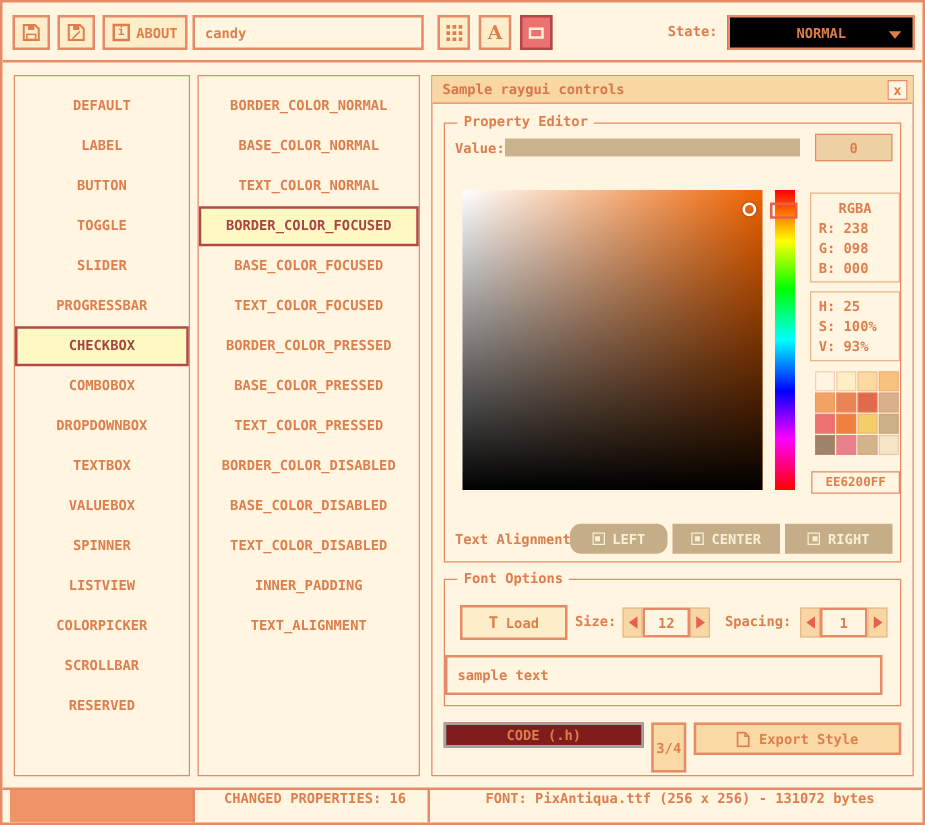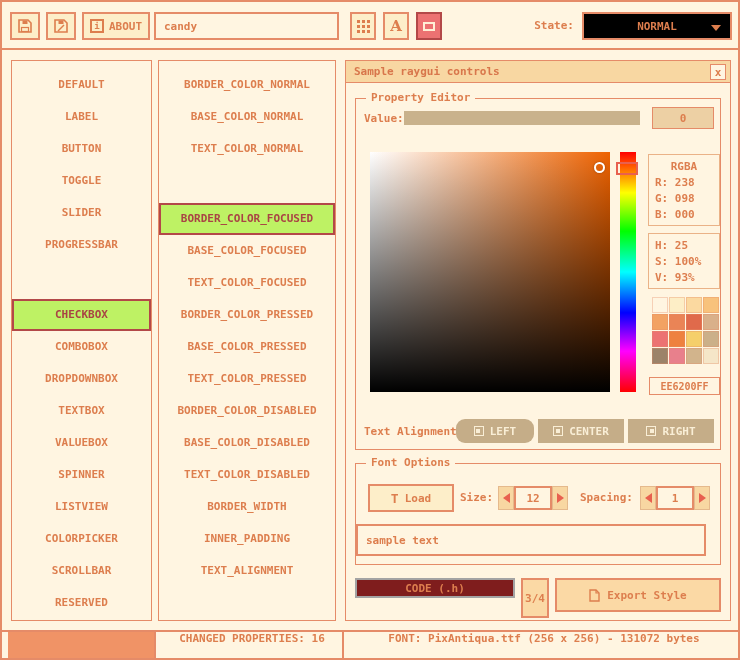--- a/index.html
+++ b/index.html
@@ -35,21 +35,21 @@
             align-items:center; justify-content:center; font-size:9px; line-height:1; }
   .rect-ico { width:12px; height:9px; border:2px solid #fff0d6; }
   .t-ico { font-size:13px; }
   .close-x { font-size:11px; line-height:1; }
 
   
   .panel { position:absolute; border:1px solid #e58b68; background:#fff5e1; padding-top:8px; }
   .controls-panel { left:9px; top:58px; width:141px; height:561px; }
   .props-panel { left:156px; top:58px; width:178px; height:561px; }
   .list-item { height:32px; line-height:32px; text-align:center; cursor:pointer; }
-  .list-item.selected { background:#bef264; color:#a94444; border:2px solid #b34848; line-height:28px;margin-top:38px; }
+  .list-item.selected { background:#fef9c3; color:#a94444; border:2px solid #b34848; line-height:28px; }
 
   
   .window { position:absolute; left:343px; top:58px; width:386px; height:561px;
             border:1px solid #e58b68; background:#fff5e1; }
   .window-titlebar { position:relative; height:22px; background:#f8d7a2; border-bottom:1px solid #e58b68;
             display:flex; align-items:center; padding:0 8px; color:#d8764b; }
   .close-btn { position:absolute; right:4px; top:3px; width:16px; height:16px; border:1px solid #e58b68;
             background:#fff5e1; display:flex; align-items:center; justify-content:center;
             cursor:pointer; color:#dd7e4e; }
 
@@ -112,21 +112,21 @@
   .tri-r { width:0;height:0;border-top:5px solid transparent;border-bottom:5px solid transparent;border-left:7px solid #e8604f; }
   .spin-value { width:38px; height:24px; border:2px solid #e58b68; background:#fff5e1;
             display:flex; align-items:center; justify-content:center; cursor:text; }
   .sample-input { position:absolute; left:0; top:60px; width:350px; height:32px; }
 
   
   .code-btn { position:absolute; left:9px; top:517px; width:160px; height:20px; border:2px solid #a3a3a3;
             background:#7f1d1d; display:flex; align-items:center; justify-content:center; cursor:pointer; }
   .page-box { position:absolute; left:175px; top:517px; width:28px; height:40px; border:2px solid #e58b68;
             background:#fbd9a5; display:flex; align-items:center; justify-content:center; }
-  .export-btn { position:absolute; left:209px; top:517px; width:166px; height:34px; border:2px solid #e58b68;
+  .export-btn { position:absolute; left:209px; top:517px; width:166px; height:26px; border:2px solid #e58b68;
             background:#fbd9a5; display:flex; align-items:center; justify-content:center; gap:7px; cursor:pointer; }
 
   
   .statusbar { position:absolute; left:0; bottom:0; width:100%; height:28px; display:flex;
             border-top:2px solid #e58b68; }
   .seg { display:flex; align-items:flex-start; justify-content:center; border-right:2px solid #e58b68;margin-left:6px; }
   .seg-fill { width:148px; background:#f09366; }
   .seg-props { width:182px; }
   .seg-font { flex:1; border-right:none; }
 
@@ -210,21 +210,20 @@
       <div class="list-item">TEXT_COLOR_NORMAL</div>
       <div class="list-item selected">BORDER_COLOR_FOCUSED</div>
       <div class="list-item">BASE_COLOR_FOCUSED</div>
       <div class="list-item">TEXT_COLOR_FOCUSED</div>
       <div class="list-item">BORDER_COLOR_PRESSED</div>
       <div class="list-item">BASE_COLOR_PRESSED</div>
       <div class="list-item">TEXT_COLOR_PRESSED</div>
       <div class="list-item">BORDER_COLOR_DISABLED</div>
       <div class="list-item">BASE_COLOR_DISABLED</div>
       <div class="list-item">TEXT_COLOR_DISABLED</div>
-      <div class="list-item">BORDER_WIDTH</div>
       <div class="list-item">INNER_PADDING</div>
       <div class="list-item">TEXT_ALIGNMENT</div>
     </div>
 
   <div class="window">
     <div class="window-titlebar">
       <span>Sample raygui controls</span>
       <span class="close-btn">
         <span class="close-x">x</span>
       </span>

